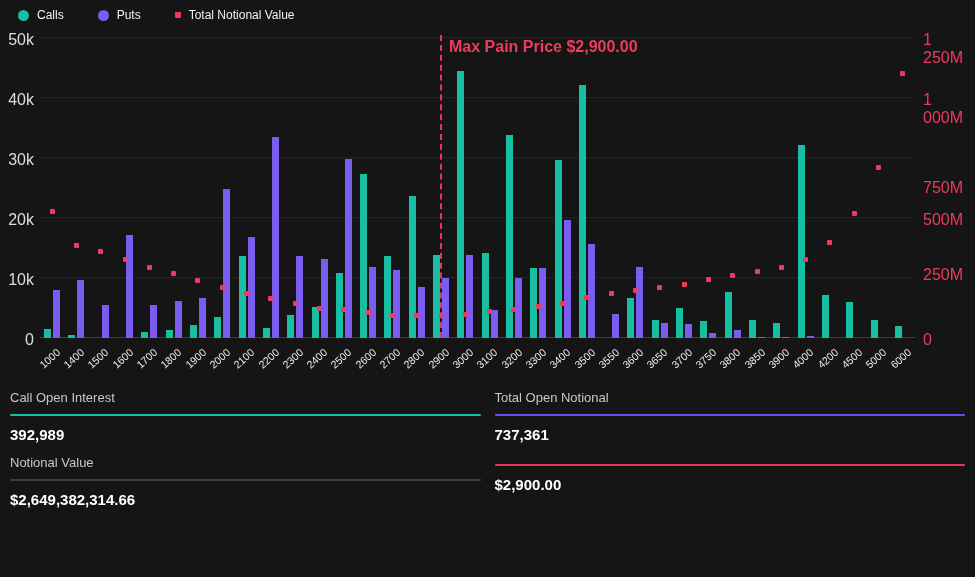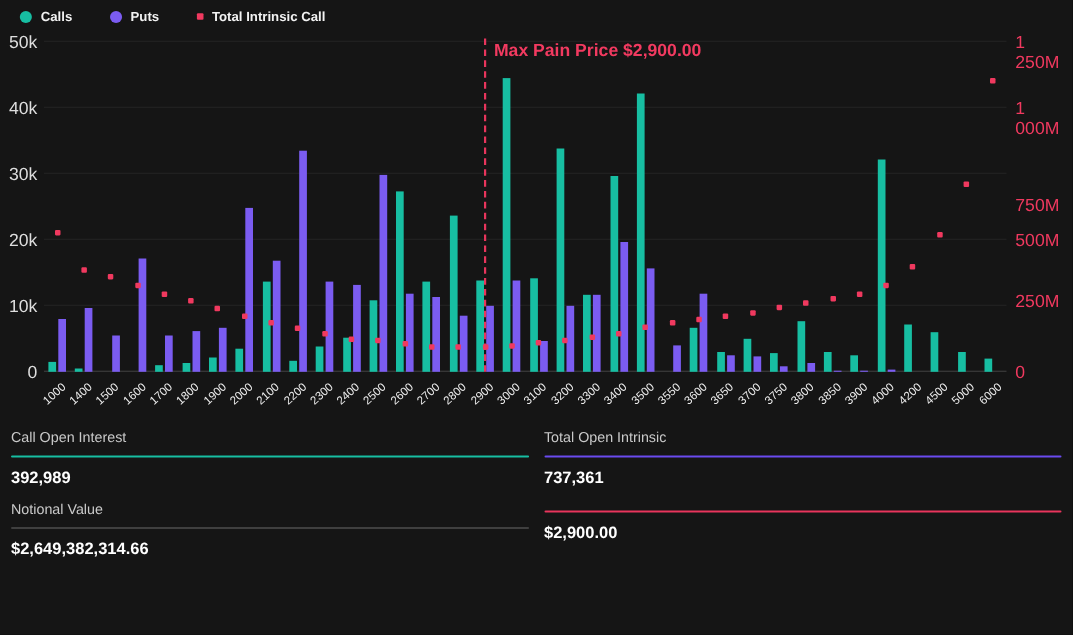--- a/index.html
+++ b/index.html
@@ -4,21 +4,21 @@
 <style>
   html,body{margin:0;padding:0;background:#0e0e0e;}
   .app{position:relative;width:975px;height:577px;background:#151515;overflow:hidden;
        font-family:"Liberation Sans",sans-serif;color:#fff;}
   
   .legend{position:absolute;top:0;left:0;height:30px;display:flex;align-items:center;
           gap:34px;padding-left:18px;}
   .legend-item{display:flex;align-items:center;gap:8px;cursor:pointer;}
   .legend-marker.circle{width:11px;height:11px;border-radius:50%;}
   .legend-marker.square{width:6px;height:6px;border-radius:1px;}
-  .legend-label{font-size:12px;font-weight:bold;color:#f2f2f2;}
+  .legend-label{font-size:12px;font-weight:normal;color:#f2f2f2;}
   
   .plot{position:absolute;left:40px;top:38px;width:875px;height:300px;}
   .gridline{position:absolute;left:0;width:100%;height:1px;background:#242424;}
   .gridline.base{background:#3f3f3f;}
   .group{position:absolute;bottom:0;height:100%;display:flex;align-items:flex-end;
          justify-content:center;gap:2px;}
   .bar{width:7px;}
   .dot{position:absolute;width:5px;height:5px;border-radius:1px;z-index:3;}
   .xlab{position:absolute;font-size:10.5px;color:#ececec;white-space:nowrap;
         transform:rotate(-42deg);transform-origin:100% 0;}
@@ -45,21 +45,21 @@
     <div class="legend-item">
       <span class="legend-marker circle" style="background: rgb(23, 190, 162);"></span>
       <span class="legend-label">Calls</span>
     </div>
     <div class="legend-item">
       <span class="legend-marker circle" style="background: rgb(123, 92, 241);"></span>
       <span class="legend-label">Puts</span>
     </div>
     <div class="legend-item">
       <span class="legend-marker square" style="background: rgb(240, 57, 95);"></span>
-      <span class="legend-label">Total Intrinsic Call</span>
+      <span class="legend-label">Total Notional Value</span>
     </div>
   </div>
 
   <div class="plot" id="plot">
       <div class="gridline base" style="bottom: 0px;"></div>
       <div class="gridline" style="bottom: 60px;"></div>
       <div class="gridline" style="bottom: 120px;"></div>
       <div class="gridline" style="bottom: 180px;"></div>
       <div class="gridline" style="bottom: 240px;"></div>
       <div class="gridline" style="bottom: 300px;"></div>
@@ -283,21 +283,21 @@
       <div class="maxpain-label" style="left: 409.042px; top: 0px;">Max Pain Price $2,900.00</div>
     </div>
 
   <div class="stats">
     <div class="stat">
       <div class="stat-label">Call Open Interest</div>
       <div class="stat-line" style="background: rgb(23, 190, 162);"></div>
       <div class="stat-value">392,989</div>
     </div>
     <div class="stat">
-      <div class="stat-label">Total Open Intrinsic</div>
+      <div class="stat-label">Total Open Notional</div>
       <div class="stat-line" style="background: rgb(106, 75, 240);"></div>
       <div class="stat-value">737,361</div>
     </div>
     <div class="stat">
       <div class="stat-label">Notional Value</div>
       <div class="stat-line" style="background: rgb(63, 63, 63);"></div>
       <div class="stat-value">$2,649,382,314.66</div>
     </div>
     <div class="stat">
       <div class="stat-line" style="background: rgb(232, 53, 92);"></div>

